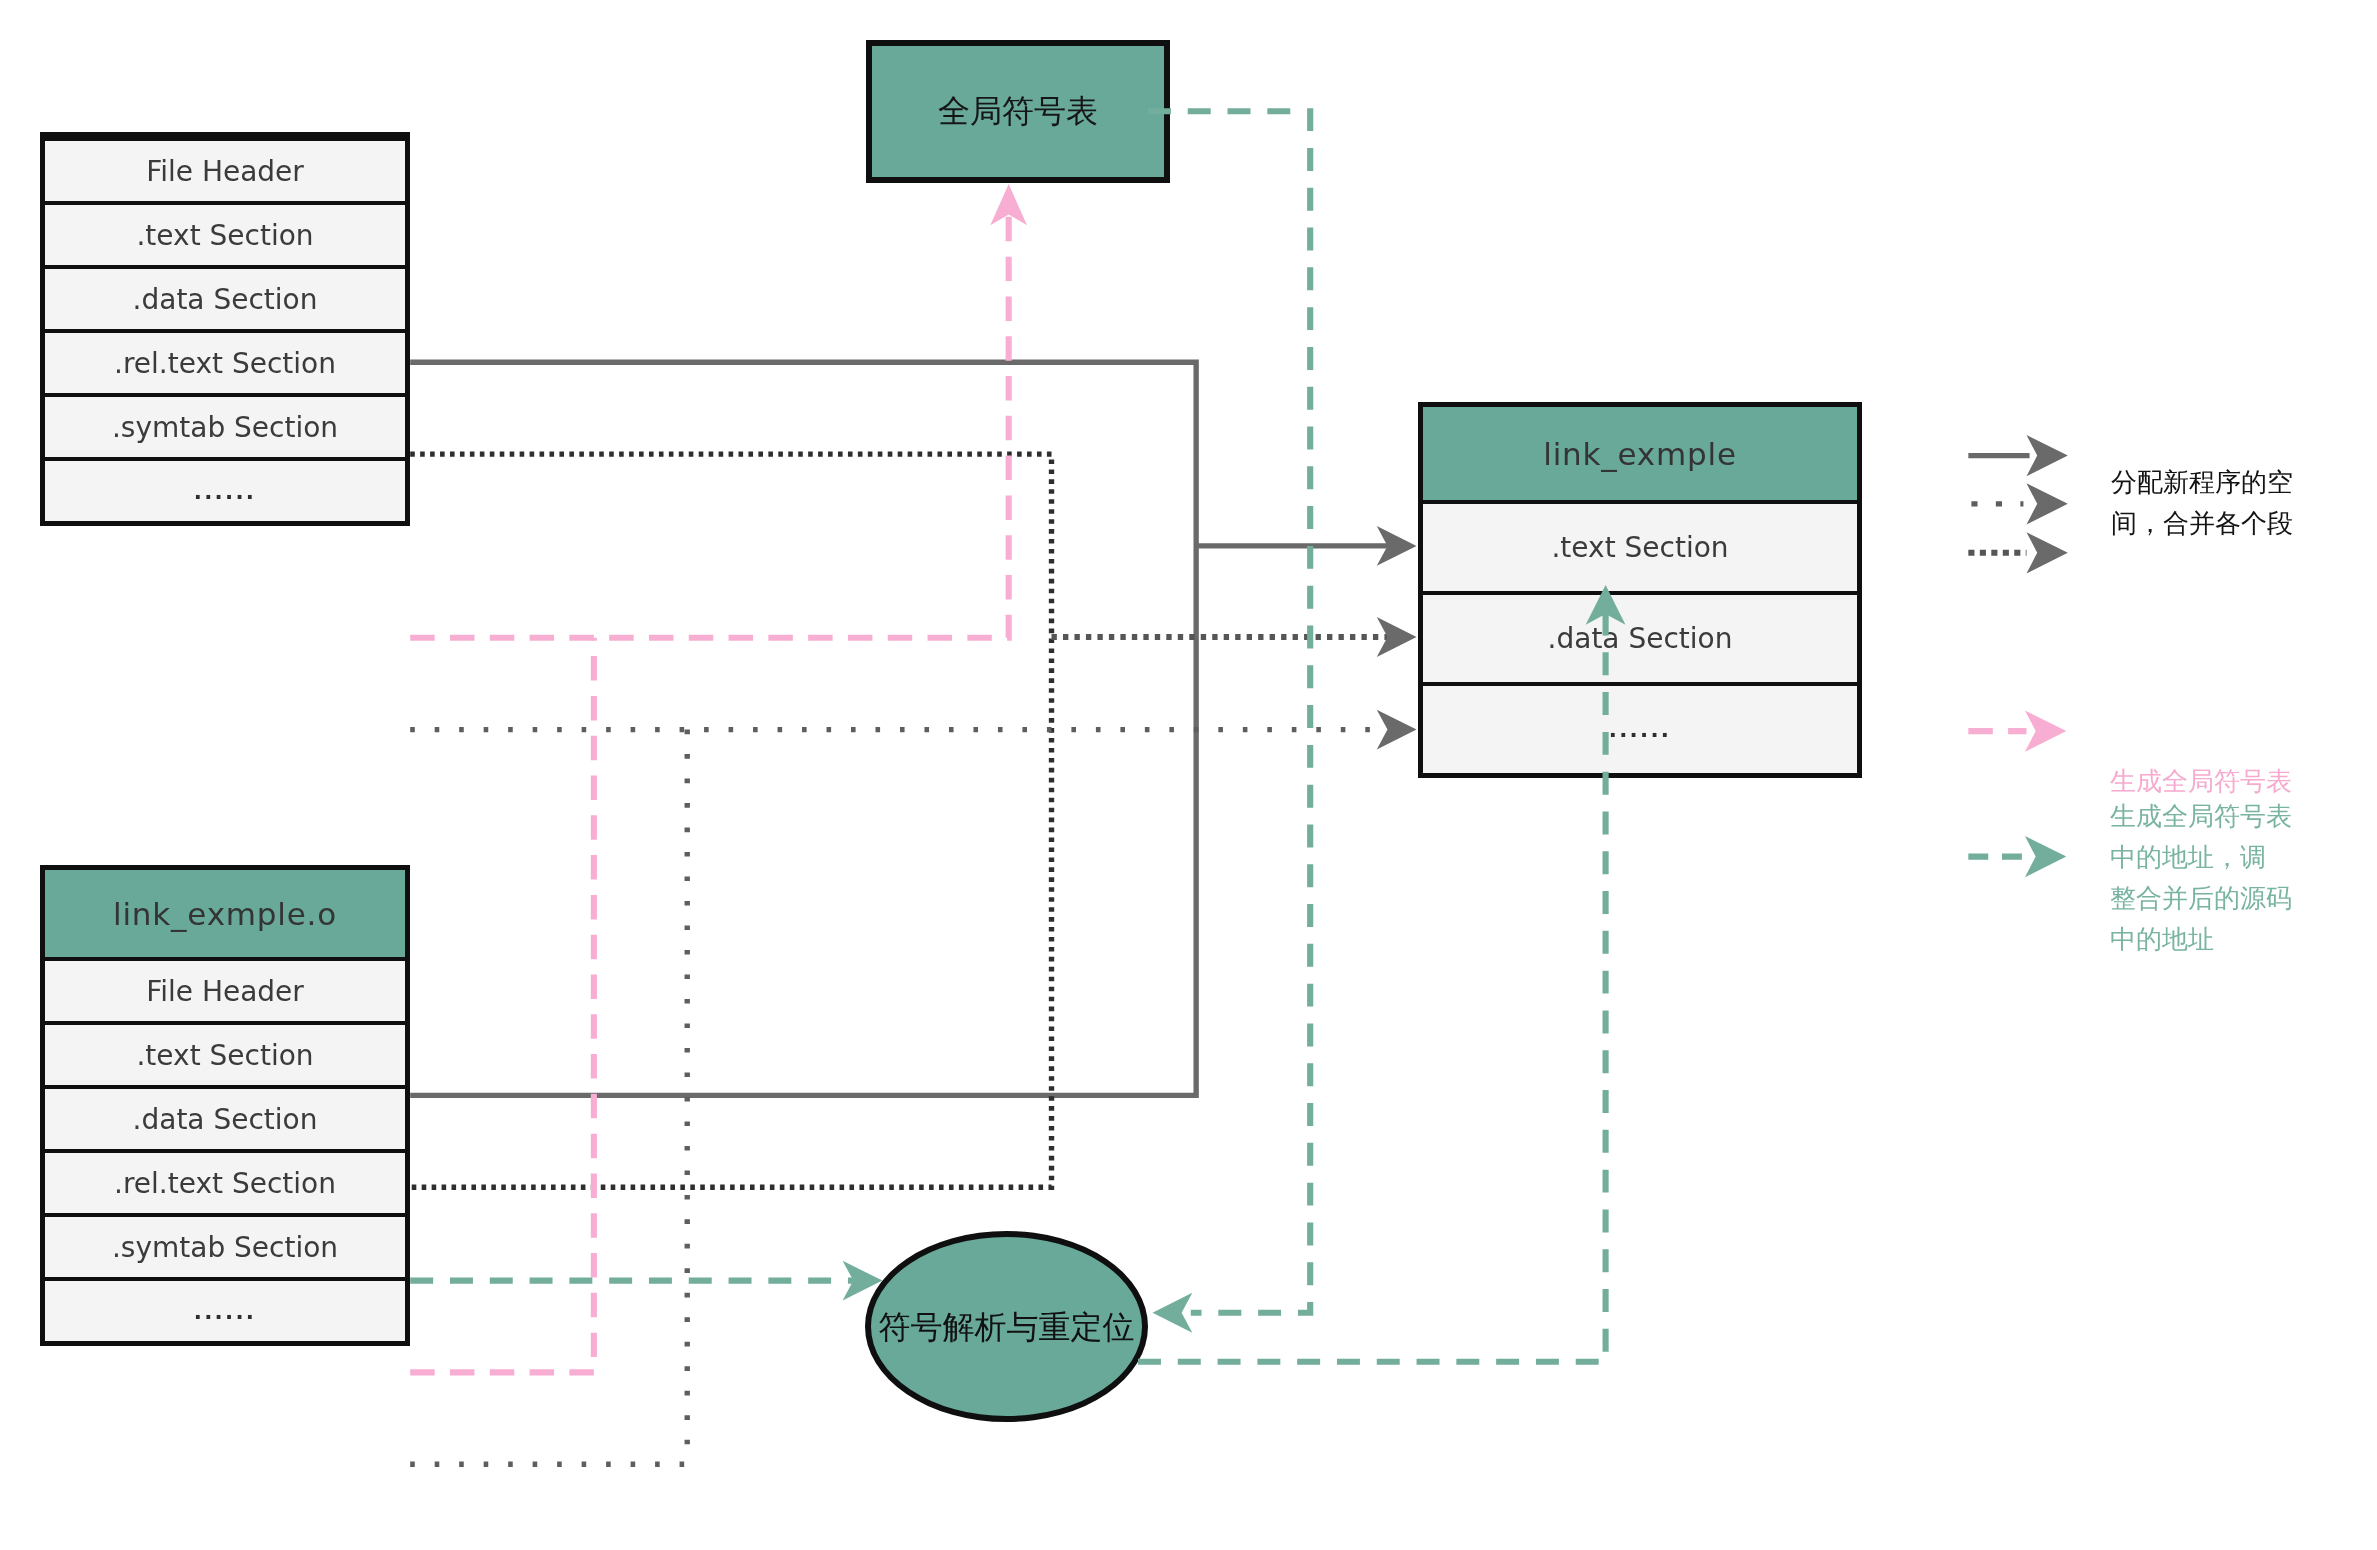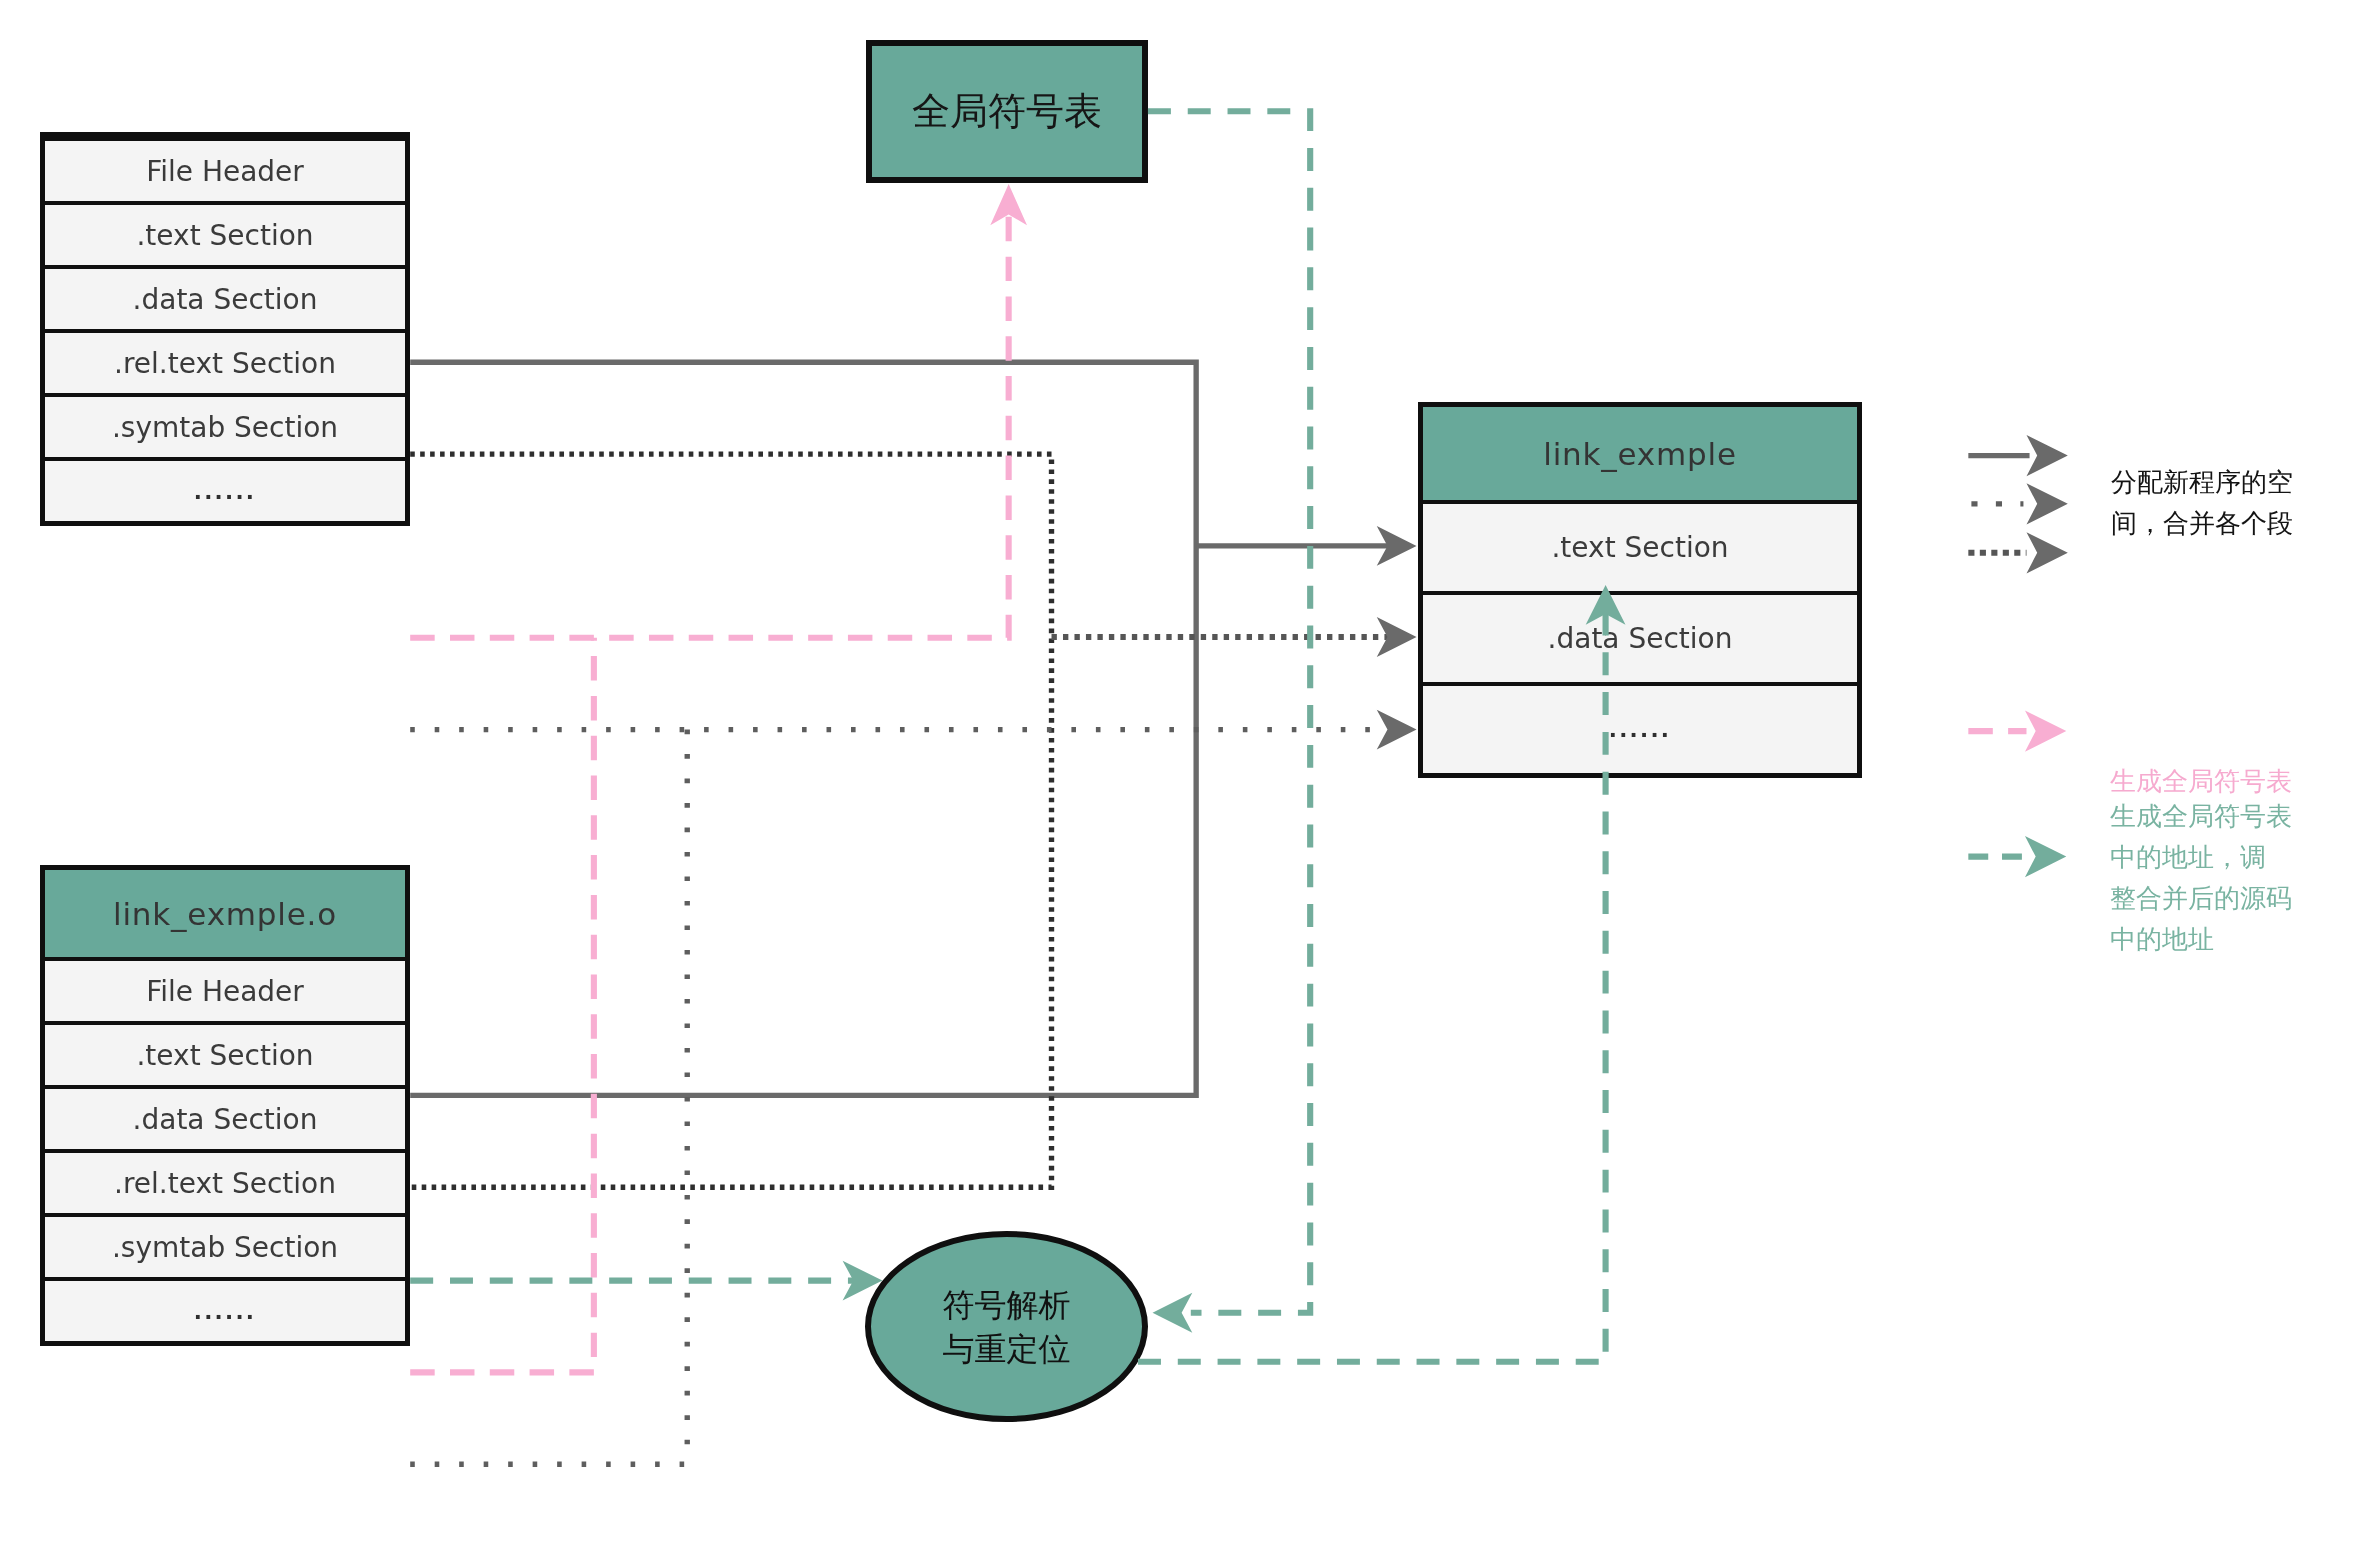--- a/index.html
+++ b/index.html
@@ -31,30 +31,30 @@
   #t-lnko{top:865px;}
   #t-add .hd,#t-lnko .hd{height:87px;}
   #t-add .row,#t-lnko .row{height:64px;}
 
   #t-out{left:1418px;top:402px;width:444px;}
   #t-out .hd{height:93px;}
   #t-out .row{height:91px;}
 
   
   #gsym-box{
-    position:absolute;left:866px;top:40px;width:282px;height:143px;
+    position:absolute;left:866px;top:40px;width:304px;height:143px;
     box-sizing:border-box;border:6.1px solid var(--border);background:var(--teal);
     display:flex;align-items:center;justify-content:center;
-    font-size:38px;color:#161616;
+    font-size:32px;color:#161616;
   }
   #resolve-ellipse{
     position:absolute;left:865px;top:1231px;width:283px;height:191px;
     box-sizing:border-box;border:6.1px solid var(--border);background:var(--teal);
     border-radius:50%;
-    display:flex;flex-direction:column;align-items:center;justify-content:center;
+    display:flex;align-items:center;justify-content:center;
     font-size:32px;line-height:44px;color:#111111;
   }
 
   
   #wires{position:absolute;left:0;top:0;width:2377px;height:1551px;pointer-events:none;}
   #wires path{fill:none;}
   .w-solid {stroke:var(--grey_line);stroke-width:7px;}
   .w-kdots {stroke:var(--dark_dot_line);stroke-width:7px;stroke-dasharray:6 7;}
   .w-gdots {stroke:#565656;stroke-width:8px;stroke-dasharray:7 8;}
   .w-sparse{stroke:var(--sparse_dot_line);stroke-width:7px;stroke-dasharray:6 26;}

